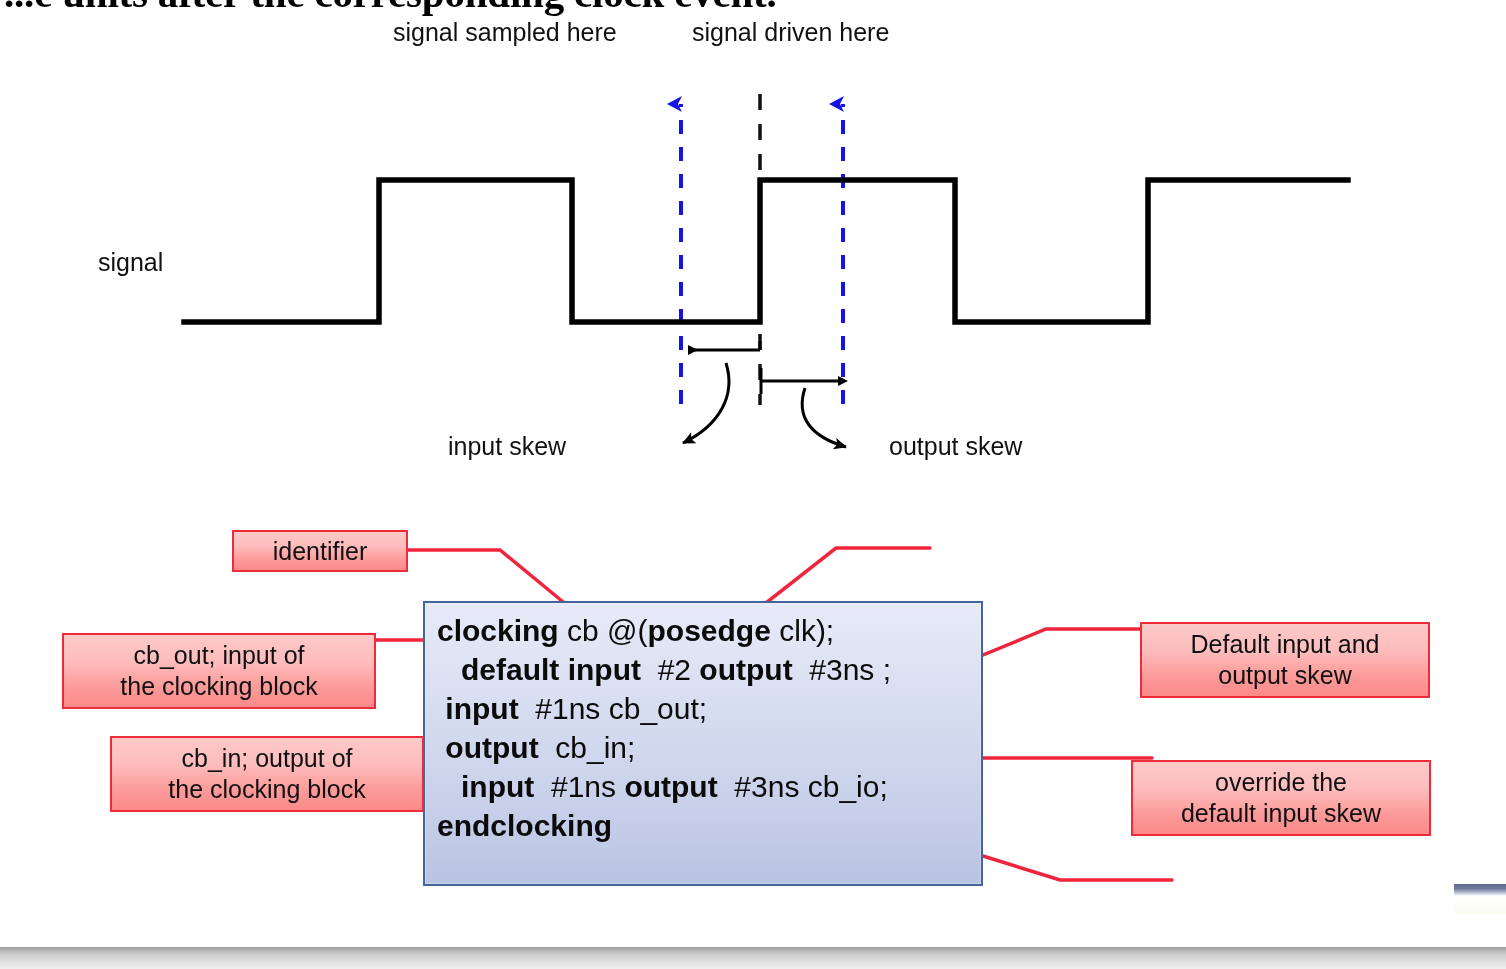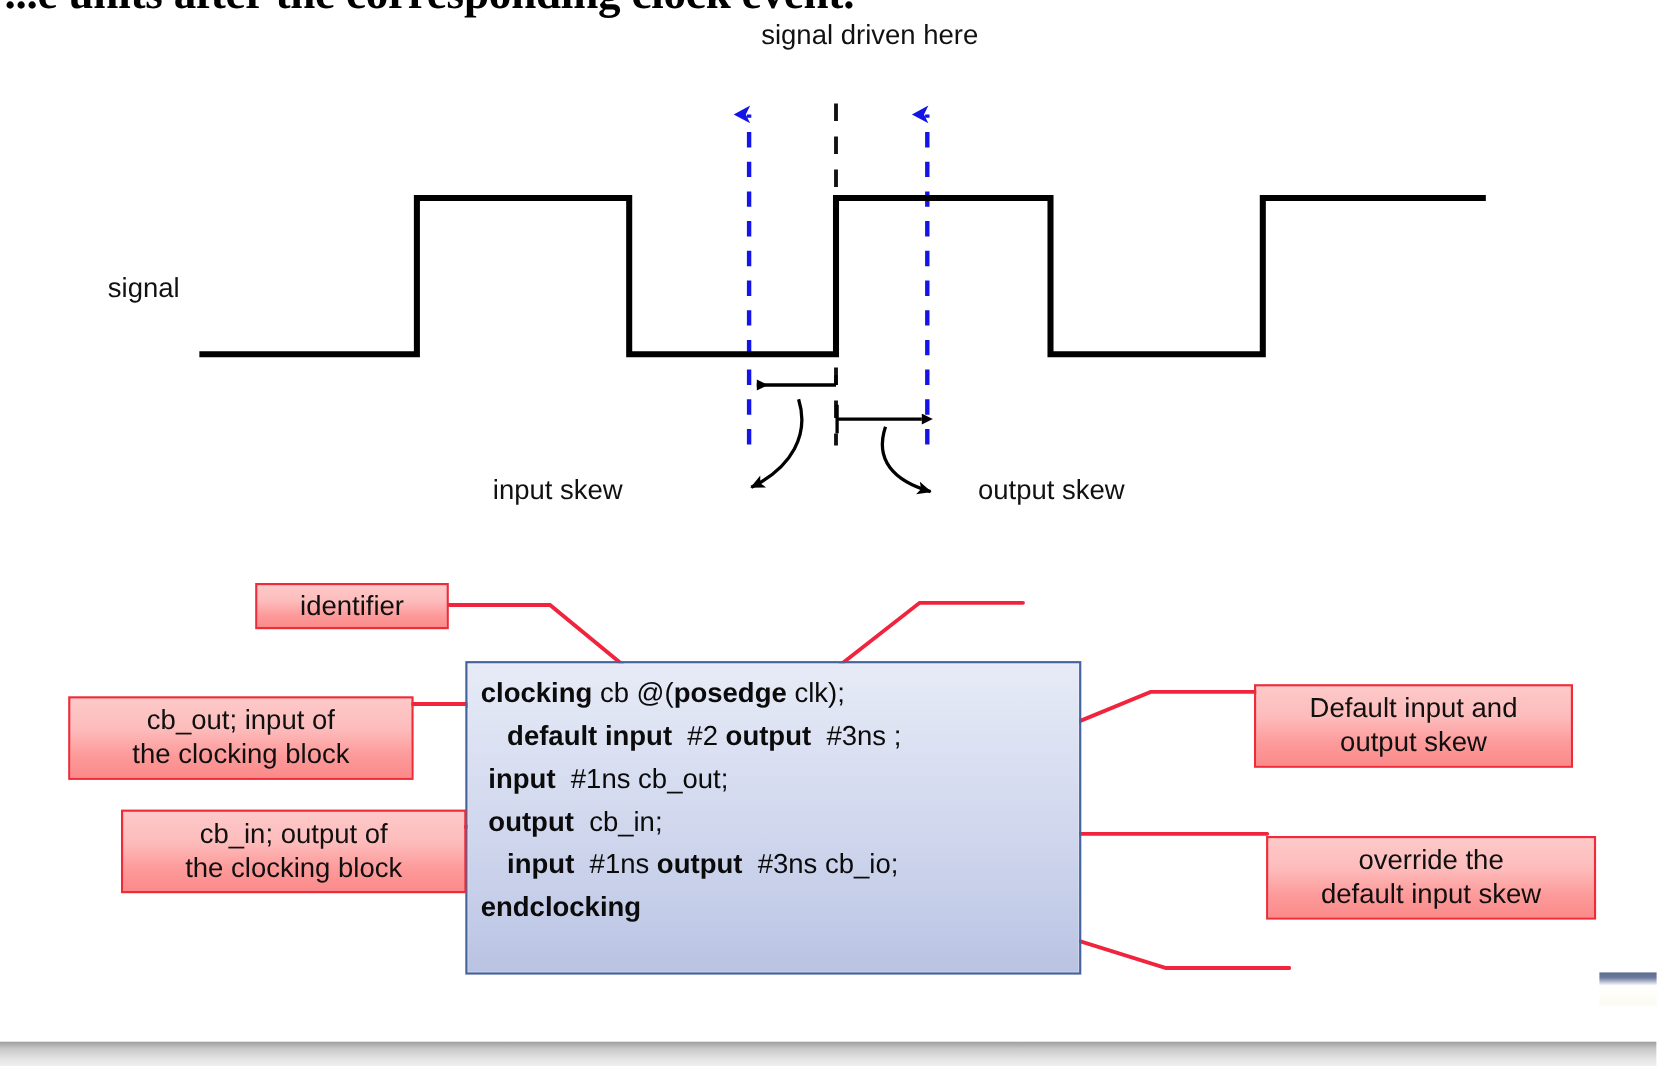--- a/index.html
+++ b/index.html
@@ -67,21 +67,21 @@
     border: 2px solid #46639b;
     background: linear-gradient(180deg, #e7ebf7 0%, #dbe1f2 28%, #c8d0ea 72%, #b9c3e2 100%);
     box-sizing: border-box;
     box-shadow: 0 0 0 1px rgba(255,255,255,0.25) inset;
   }
   .code-lines {
     position: absolute;
     left: 12px;
     top: 8px;
     font-family: "Liberation Sans", sans-serif;
-    font-size: 25px;
+    font-size: 30px;
     line-height: 39px;
     color: #0b0b0b;
     white-space: pre;
   }
   .code-lines .ln { display: block; white-space: pre; }
   .code-lines b { font-weight: bold; }
   .ind1 { padding-left: 24px; }
 
   
   .callout {
@@ -121,20 +121,21 @@
     background: linear-gradient(180deg, #5f6b8c 0%, #6d7a9d 16%, #ffffff 40%, #fbfbf2 100%);
   }
 </style>
 </head>
 <body>
 
 <div id="slide">
 
   <div class="slide-title">...e units after the corresponding clock event.</div>
 
+  <div class="wf-label" style="left:393px; top:18px;">signal sampled here</div>
 
   <div class="wf-label" style="left:692px; top:18px;text-align:center;">signal driven here</div>
 
   <div class="wf-label" style="left:98px; top:248px;">signal</div>
 
   <div class="wf-label" style="left:448px; top:432px;">input skew</div>
 
   <div class="wf-label" style="left:889px; top:432px;">output skew</div>
 
   <svg class="layer" viewBox="0 0 1506 969">
@@ -230,21 +231,21 @@
   </div>
 
   <div class="callout" style="left:62px; top:736px; width:314px; height:76px;margin-left:48px;">
     <span class="multiline">cb_in; output of<br>the clocking block</span>
   </div>
 
   <div class="callout" style="left:1140px; top:622px; width:290px; height:76px;">
     <span class="multiline">Default input and<br>output skew</span>
   </div>
 
-  <div class="callout" style="left:1131px; top:760px; width:300px; height:76px;margin-left:20px;">
+  <div class="callout" style="left:1131px; top:760px; width:300px; height:76px;">
     <span class="multiline">override the<br>default input skew</span>
   </div>
 
 
   <div class="edge-stub"></div>
   <div class="bottom-strip"></div>
 
 </div>
 
 </body></html>

